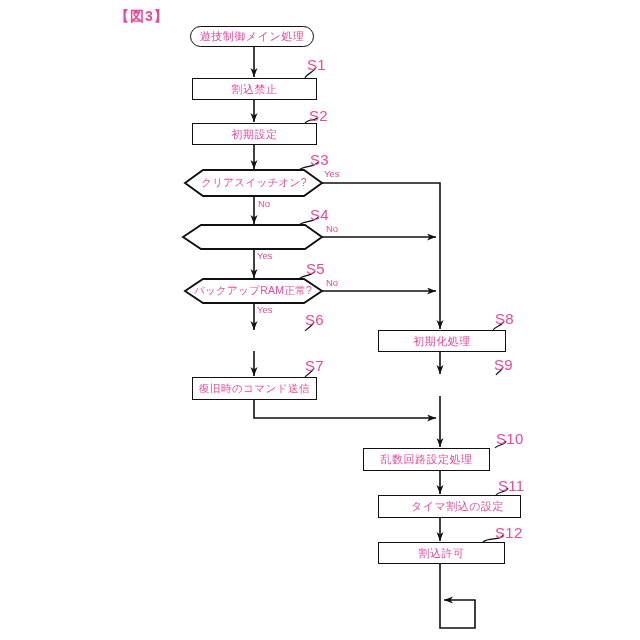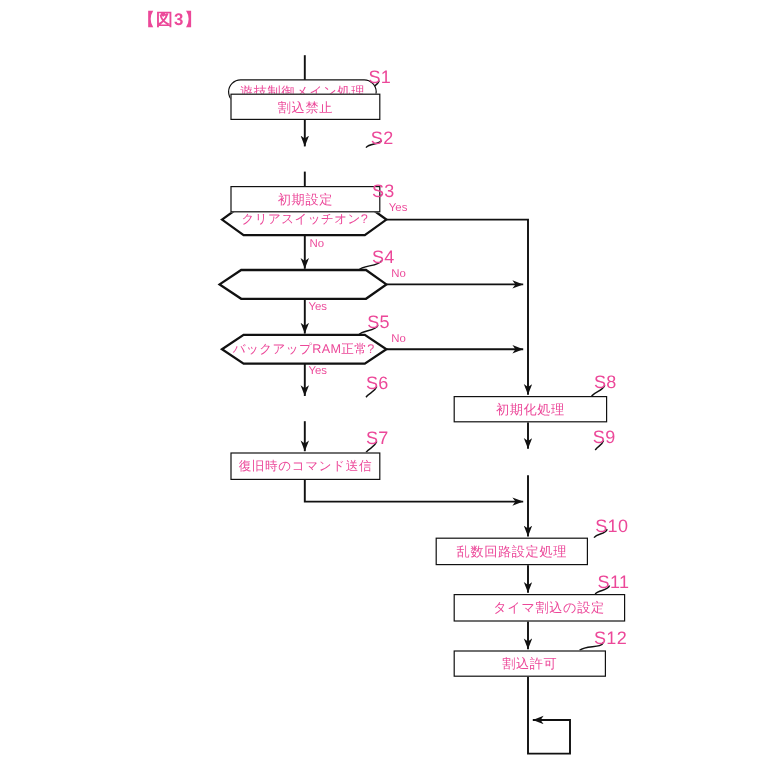--- a/index.html
+++ b/index.html
@@ -5,21 +5,21 @@
   html,body{margin:0;padding:0;background:#fff;}
   .canvas{
     position:relative;width:640px;height:640px;background:#ffffff;
     font-family:"Liberation Sans",sans-serif;color:#ec4899;overflow:hidden;
   }
   .canvas svg{position:absolute;left:0;top:0;}
   .figlabel{position:absolute;left:115px;top:8px;font-size:14px;font-weight:600;letter-spacing:1px;}
   .terminal{
     position:absolute;left:190px;top:26px;width:122px;height:19px;
     border:1.9px solid #111;border-radius:11px;background:#fff;
-    display:flex;align-items:center;justify-content:center;font-size:11px;letter-spacing:0.5px;margin-top:40px;
+    display:flex;align-items:center;justify-content:center;font-size:11px;letter-spacing:0.5px;
   }
   .box{
     position:absolute;border:1.9px solid #111;background:#fff;
     display:flex;align-items:center;justify-content:center;font-size:11px;letter-spacing:0.5px;
   }
   .hextext{
     position:absolute;display:flex;align-items:center;justify-content:center;
     font-size:10.5px;letter-spacing:0.3px;background:transparent;
   }
   .sid{position:absolute;font-size:15px;letter-spacing:0.3px;}
@@ -84,21 +84,21 @@
 
   <div class="figlabel">【図3】</div>
 
   <div class="terminal">
     <span>遊技制御メイン処理</span>
   </div>
 
   <div class="box" style="left:192px;top:78px;width:123px;height:20px;">
     <span>割込禁止</span>
   </div>
-  <div class="box" style="left:192px;top:123px;width:123px;height:20px;margin-top:32px;">
+  <div class="box" style="left:192px;top:123px;width:123px;height:20px;">
     <span>初期設定</span>
   </div>
   <div class="box small" style="left:192px;top:377px;width:123px;height:21px;">
     <span>復旧時のコマンド送信</span>
   </div>
   <div class="box" style="left:378px;top:330px;width:126px;height:20px;">
     <span>初期化処理</span>
   </div>
   <div class="box" style="left:363px;top:448px;width:125px;height:21px;">
     <span>乱数回路設定処理</span>

